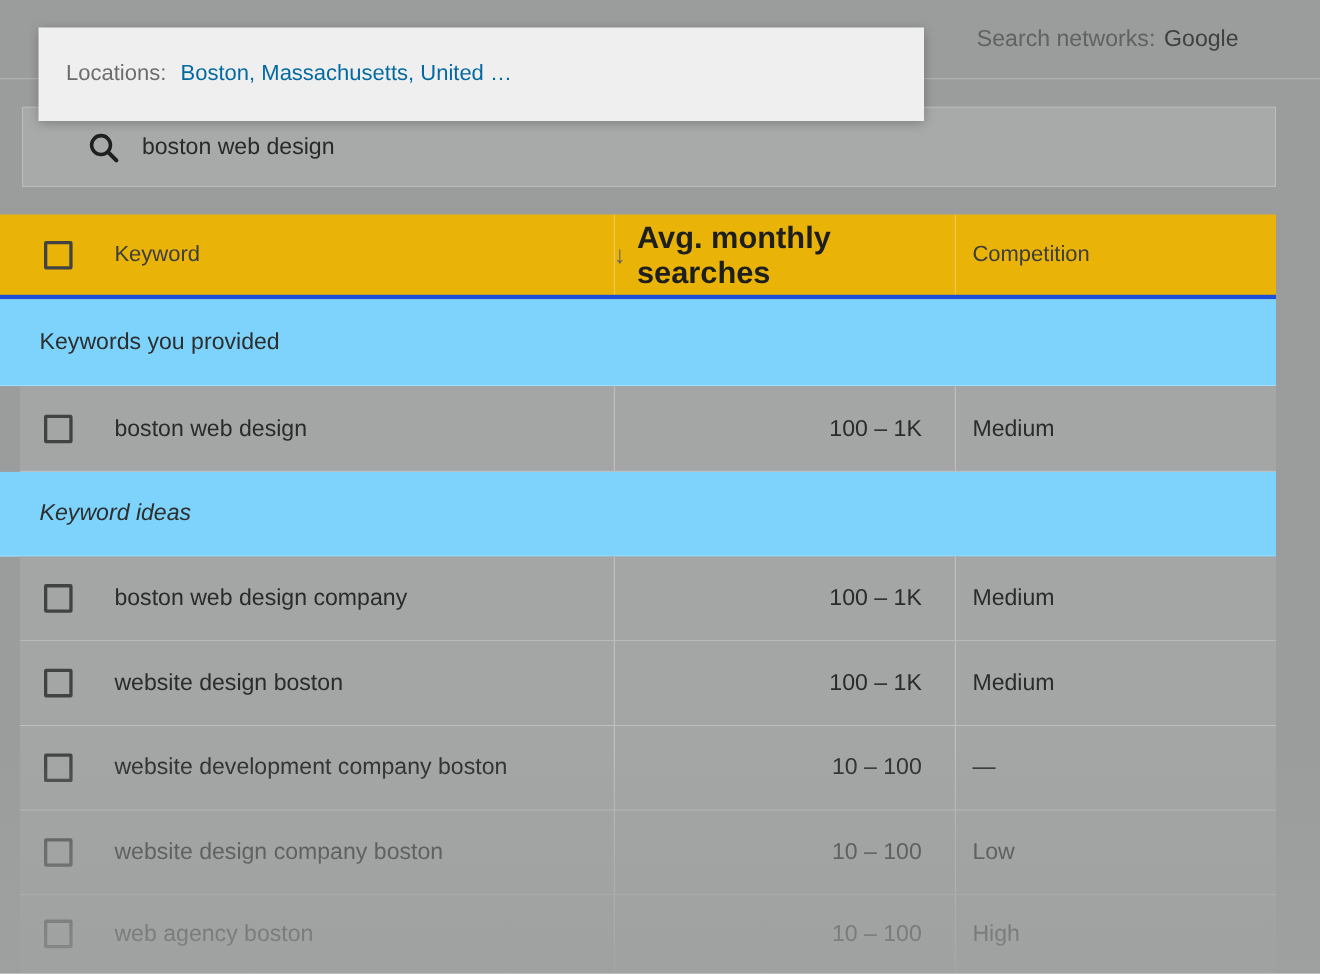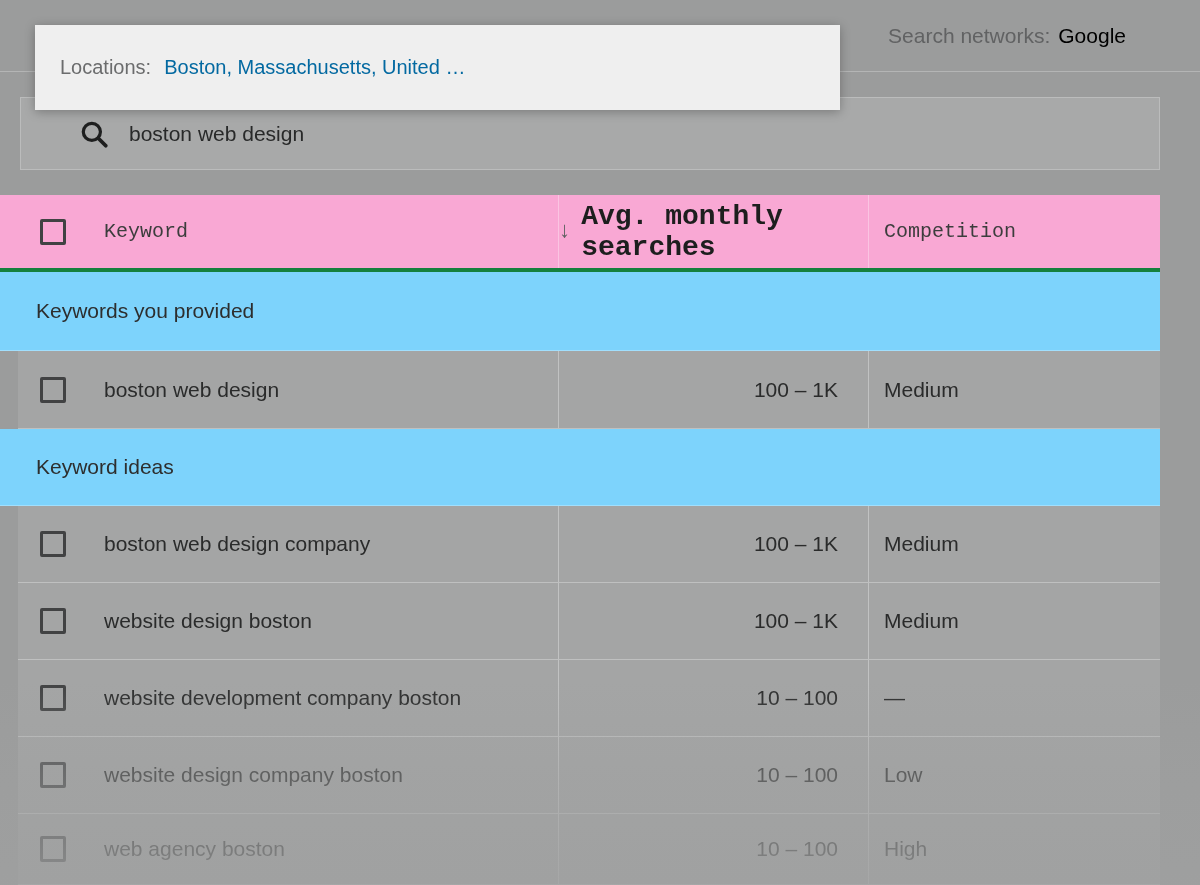--- a/index.html
+++ b/index.html
@@ -7,40 +7,40 @@
     position:relative;width:1200px;height:885px;overflow:hidden;
     background:#9b9c9c;
     font-family:"Liberation Sans", sans-serif;
     padding-left:16px;
     -webkit-font-smoothing:antialiased;
   }
   
   .toolbar-divider{position:absolute;left:0;top:71px;width:1200px;height:1px;background:rgba(255,255,255,.25);}
   .search-networks{position:absolute;top:0;right:90px;height:71px;display:flex;align-items:center;gap:8px;font-size:21px;white-space:nowrap;}
   .sn-label{color:#616263;}
-  .sn-value{color:#000000;text-align:center;}
+  .sn-value{color:#404040;text-align:center;}
   
   .callout{
     position:absolute;left:35px;top:25px;width:805px;height:85px;z-index:30;
     background:#efefef;box-shadow:0 2px 10px rgba(0,0,0,.28);
     display:flex;align-items:center;padding-left:25px;box-sizing:border-box;
     font-size:20px;white-space:nowrap;overflow:hidden;
   }
   .callout .loc-label{color:#6b6c6d;margin-right:13px;}
   .callout .loc-value{color:#0369a1;}
   
   .search-band{
     position:absolute;left:20px;top:97px;width:1140px;height:73px;
     background:#a8a9a9;border:1px solid rgba(255,255,255,.22);box-sizing:border-box;
     display:flex;align-items:center;padding-left:58px;gap:20px;
   }
   .search-band .query{font-size:21px;color:#282929;}
   
   .band{position:absolute;left:0;width:1160px;box-sizing:border-box;}
-  .thead{top:195px;height:77px;background:#f9a8d4;border-bottom:4px solid #15803d;font-family:Liberation Mono, monospace;}
+  .thead{top:195px;height:77px;background:#eab308;border-bottom:4px solid #1d4ed8;}
   .section{background:#7dd3fc;border-bottom:1px solid rgba(255,255,255,.28);}
   .section .sec-label{position:absolute;left:36px;top:0;bottom:0;display:flex;align-items:center;font-size:21px;color:#2d2e2e;}
   .row{left:18px;width:1142px;background:#a4a5a5;border-bottom:1px solid rgba(255,255,255,.3);}
   .cb{position:absolute;top:50%;transform:translateY(-50%);width:20px;height:20px;border:3px solid #414243;border-radius:2px;}
   .thead .cb{left:40px;}
   .row .cb{left:22px;}
   .cell{position:absolute;top:0;bottom:0;display:flex;align-items:center;font-size:21px;color:#2a2b2b;}
   .thead .kw-h{left:104px;color:#3c3d3d;font-size:20px;}
   .thead .avg-h{left:558px;width:310px;justify-content:flex-end;padding-right:30px;box-sizing:border-box;gap:10px;}
   .thead .avg-h .sort-glyph{color:#606162;font-size:22px;}
@@ -95,21 +95,21 @@
 
   <div class="band row" style="top:351px;height:78px;">
     <span class="cb"></span>
     <div class="cell kw">boston web design</div>
     <div class="cell avg">100 – 1K</div>
     <div class="cell comp">Medium</div>
     <i class="vd vd1"></i>
     <i class="vd vd2"></i>
   </div>
 
-  <div class="band section" style="top:429px;height:77px;">
+  <div class="band section" style="top:429px;height:77px;font-style:italic;">
     <div class="sec-label">Keyword ideas</div>
   </div>
 
   <div class="band row" style="top:506px;height:77px;">
     <span class="cb"></span>
     <div class="cell kw">boston web design company</div>
     <div class="cell avg">100 – 1K</div>
     <div class="cell comp">Medium</div>
     <i class="vd vd1"></i>
     <i class="vd vd2"></i>

